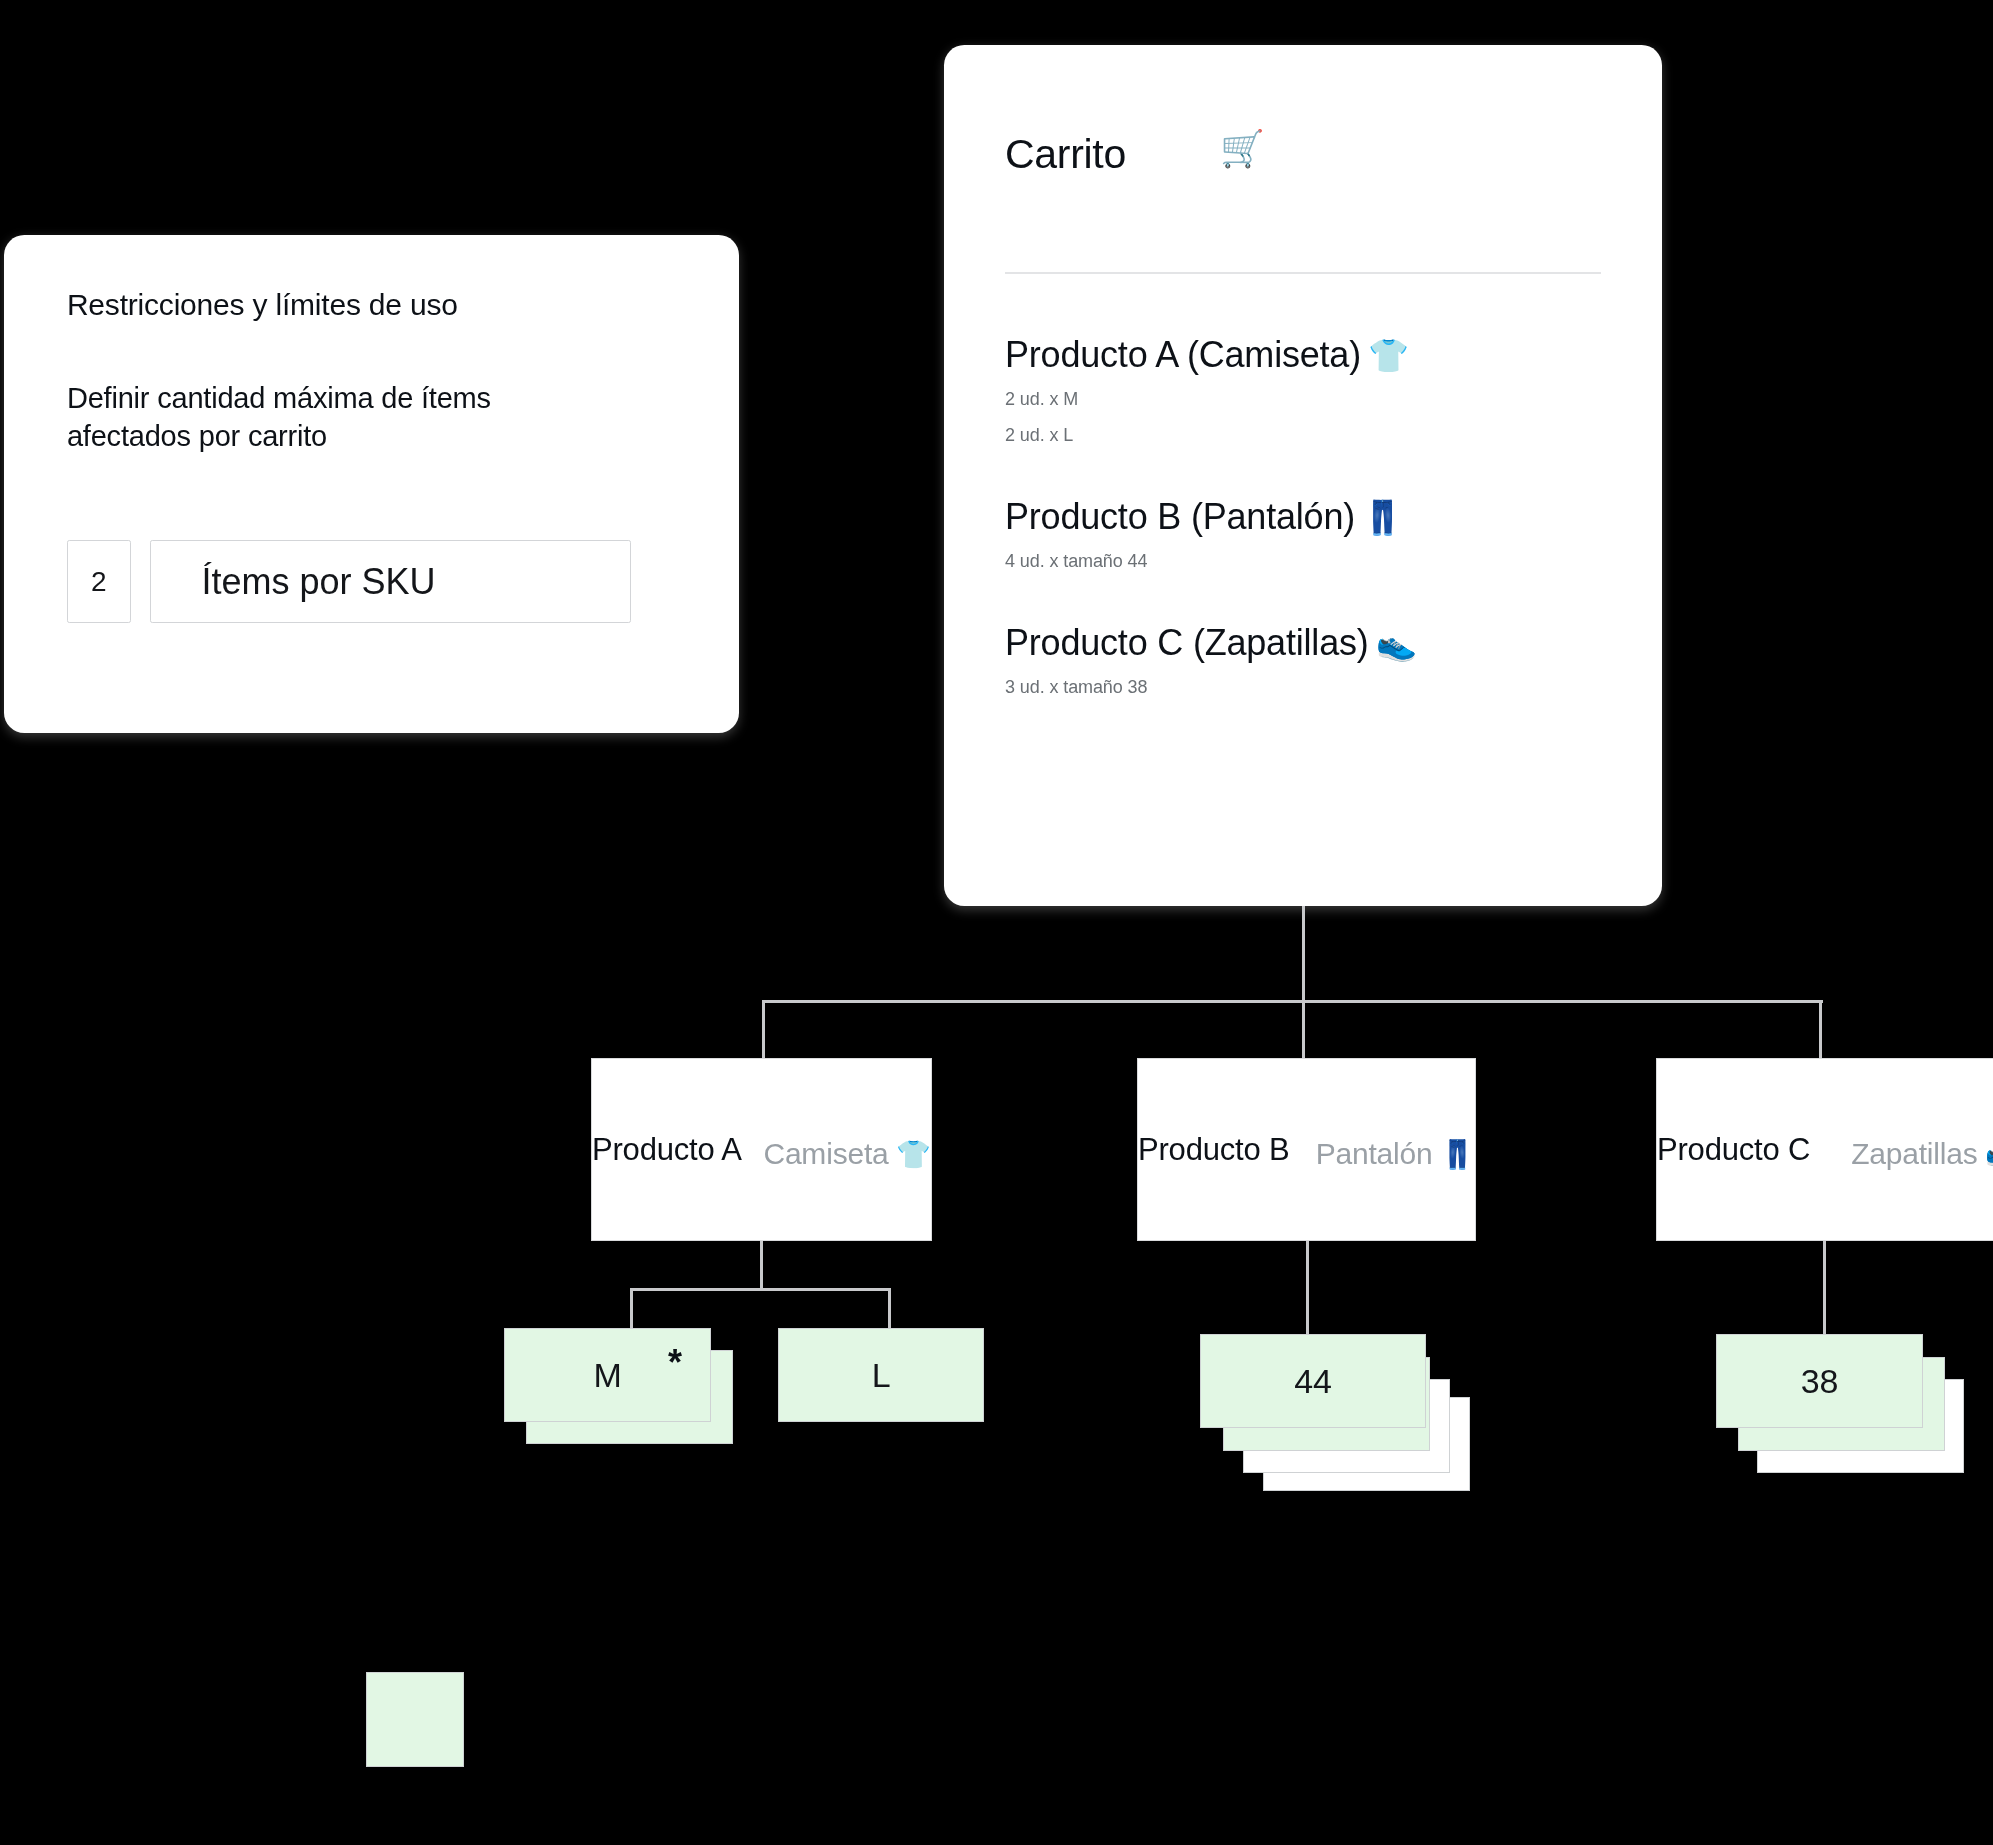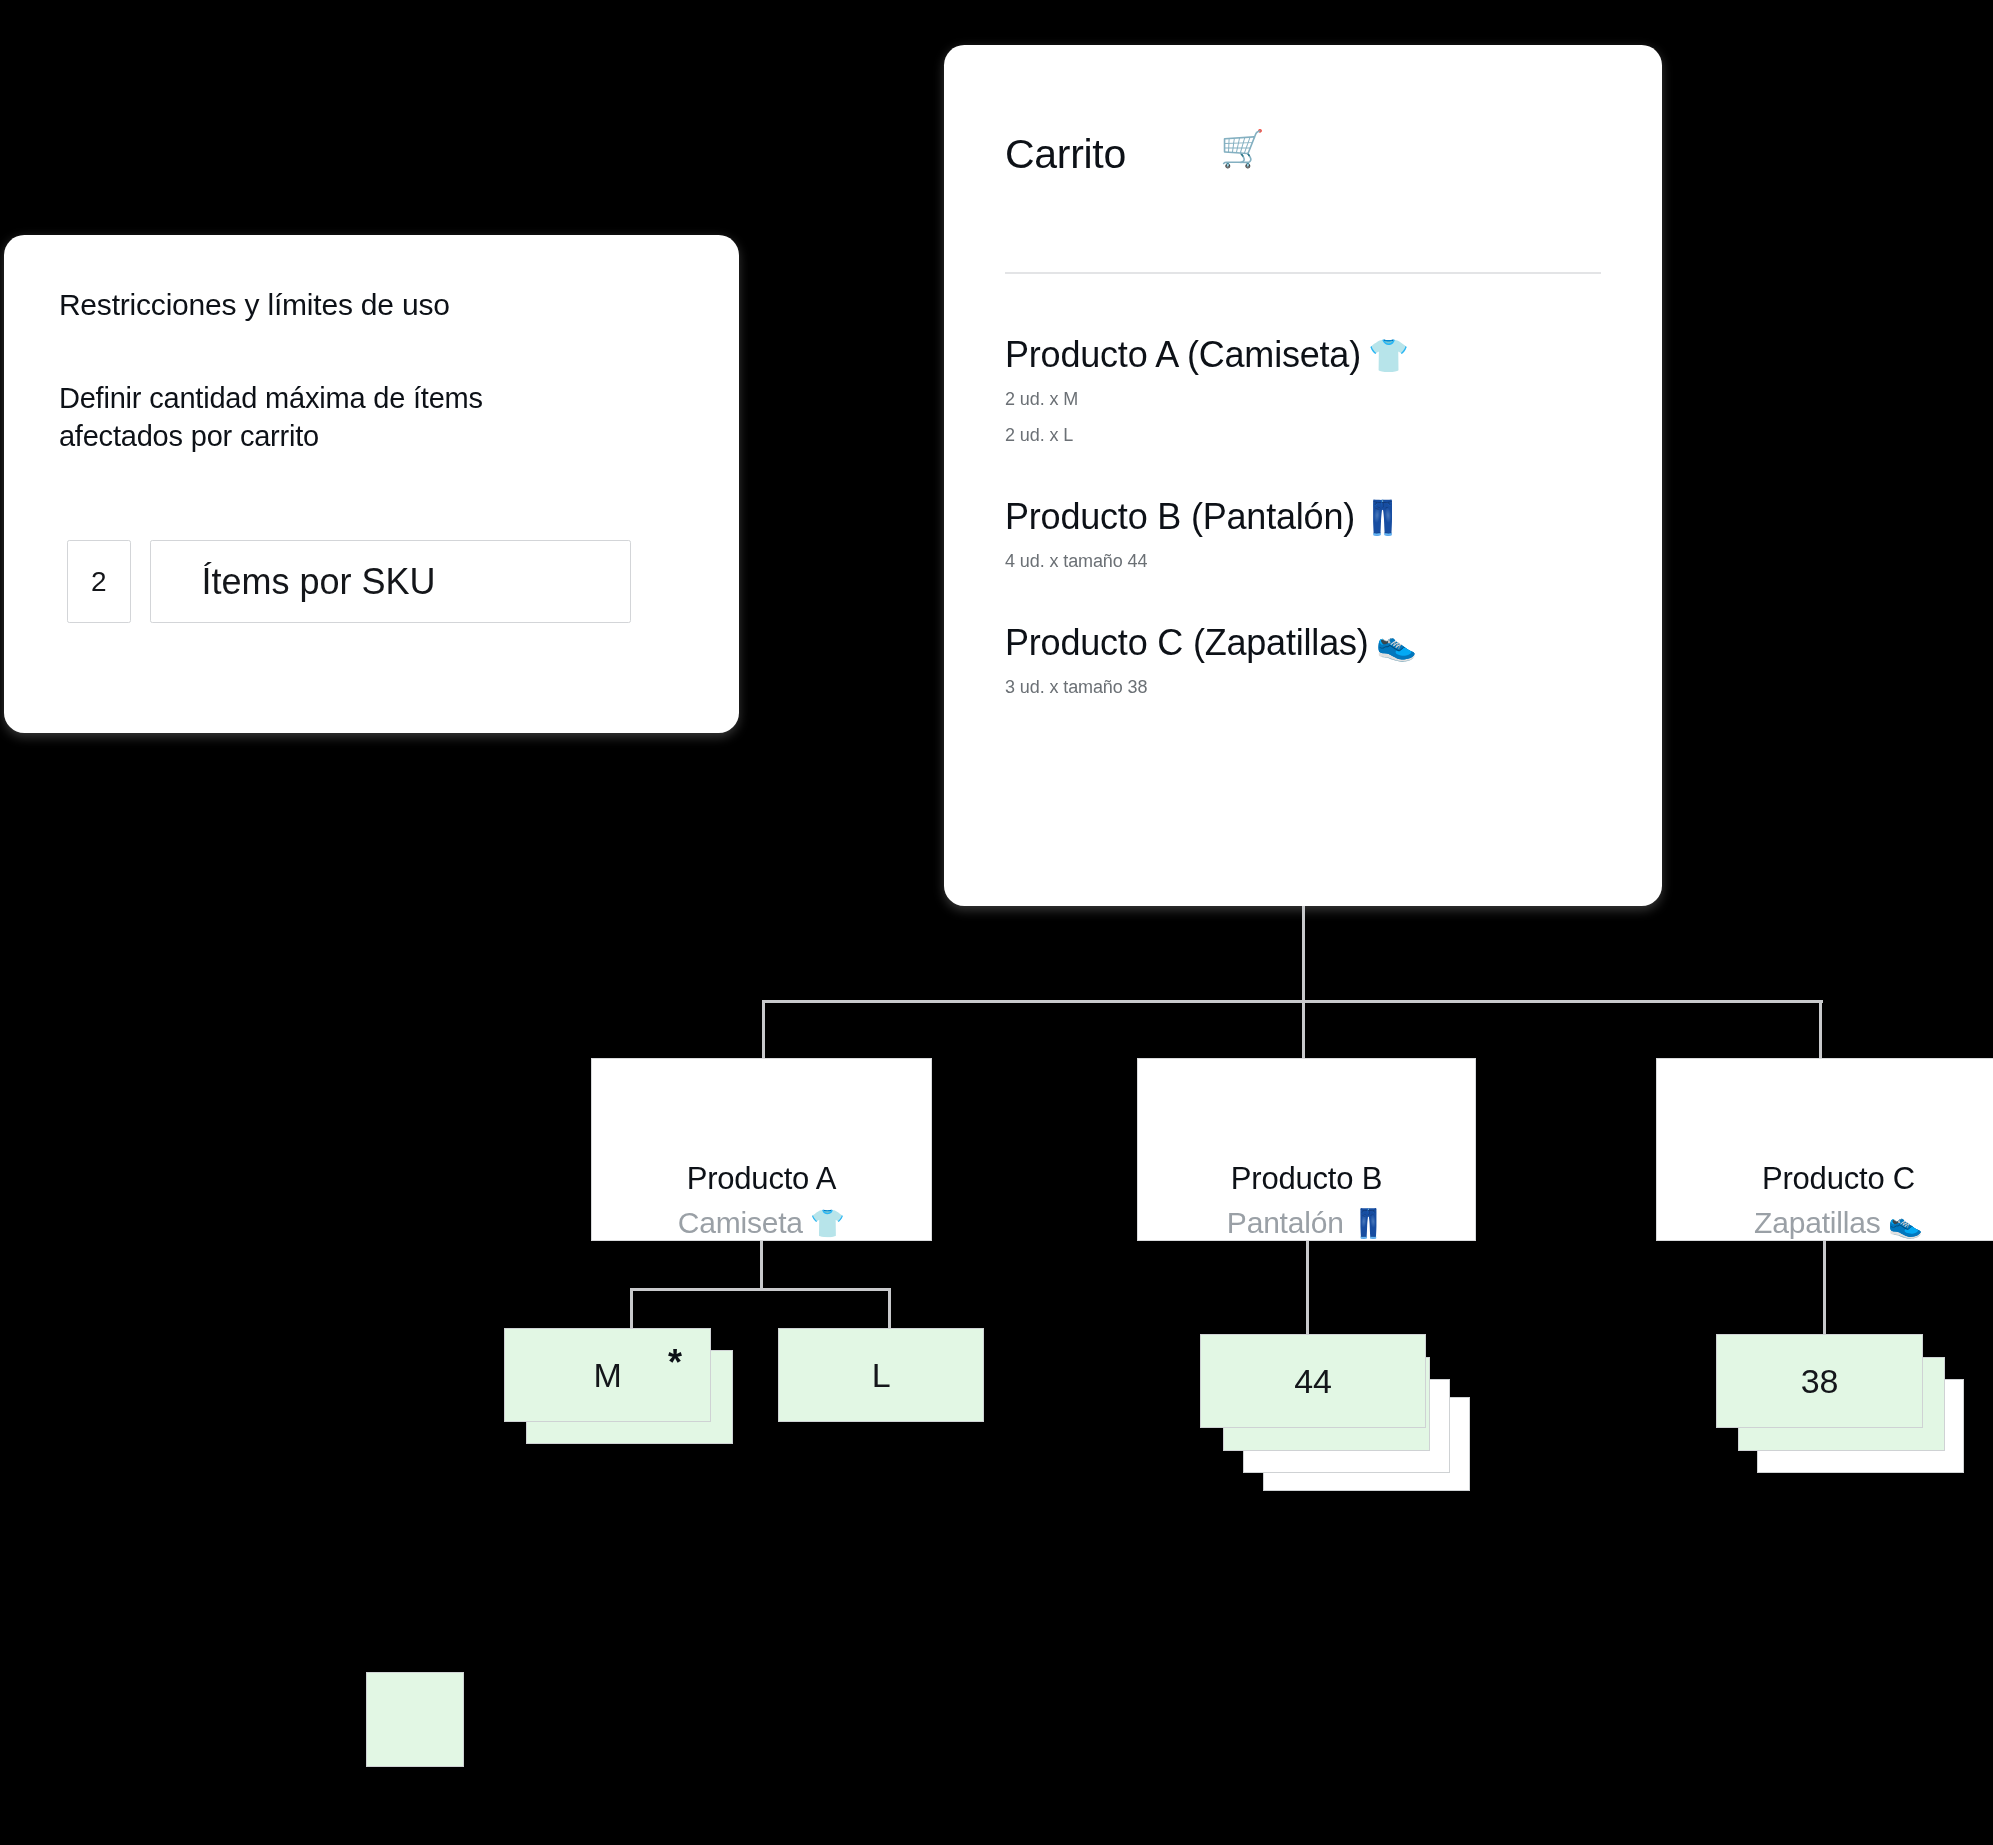--- a/index.html
+++ b/index.html
@@ -11,21 +11,21 @@
   .stage{position:absolute;inset:0;}
 
   
   .card{
     position:absolute;background:#ffffff;border-radius:20.3px;
     box-shadow:0 3.1px 11px rgba(255,255,255,0.22);
   }
 
   
   #restrictions-card{left:3.9px;top:235px;width:735px;height:498px;}
-  #restrictions-inner{position:absolute;left:55px;top:51px;right:47px;}
+  #restrictions-inner{position:absolute;left:63px;top:51px;right:47px;}
   .r-title{
     font-size:30px;color:#0d1117;font-weight:400;letter-spacing:-0.2px;
     line-height:1.25;margin:0 0 0 0;
   }
   .r-sub{
     font-size:29px;color:#0d1117;font-weight:400;letter-spacing:-0.2px;
     line-height:1.32;margin:55px 0 0 0;max-width:548px;
   }
   #limit-row{position:absolute;left:63px;top:305px;display:flex;align-items:stretch;gap:19.6px;}
   .field-box{
@@ -63,22 +63,22 @@
   }
 
   
   .ln{position:absolute;background:#c8c9cb;}
   .ln-v{width:3.1px;}
   .ln-h{height:3.1px;}
 
   
   .pnode{
     position:absolute;background:#ffffff;border:1.6px solid #d9dadc;
-    box-sizing:border-box;display:flex;flex-direction:column;
-    align-items:center;justify-content:flex-end;
+    box-sizing:border-box;display:flex;flex-direction:row;
+    align-items:center;justify-content:space-between;
   }
   .pn-title{font-size:31px;color:#0d1117;font-weight:400;letter-spacing:-0.2px;}
   .pn-sub{
     font-size:30px;color:#9aa0a6;font-weight:400;letter-spacing:-0.2px;
     margin-top:9.4px;display:flex;align-items:center;gap:7.8px;
   }
   .pn-sub .pn-emoji{font-size:28px;}
 
   
   .stack{position:absolute;}

